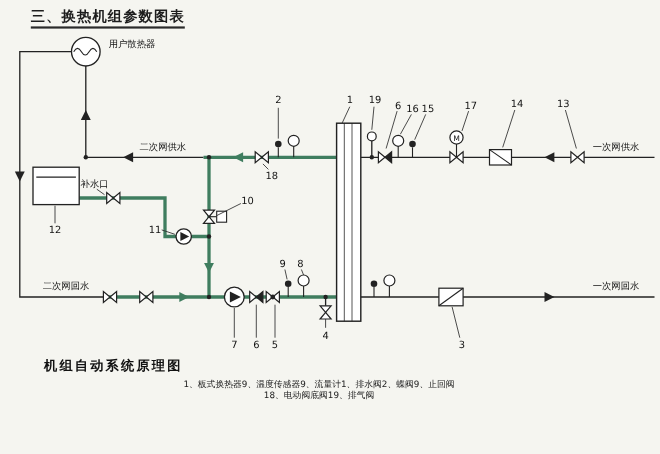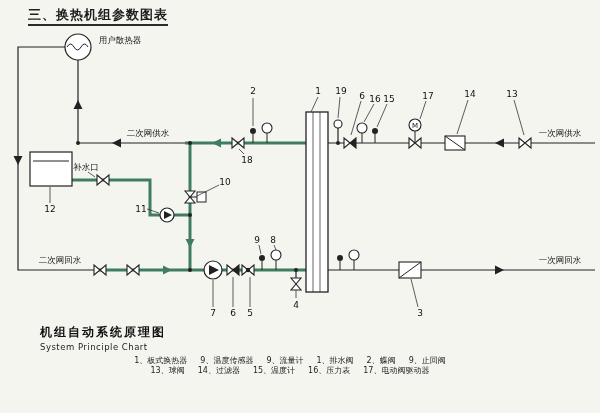--- a/index.html
+++ b/index.html
@@ -17,21 +17,21 @@
   svg{position:absolute;left:0;top:0;}
   svg text{font-family:"DejaVu Sans","Liberation Sans",sans-serif;fill:#111;}
   .callout{font-size:9px;text-anchor:middle;}
   .pipelabel{font-size:8.5px;text-anchor:middle;}
   .footer{
     position:absolute;left:40px;top:324px;width:500px;text-align:left;
   }
   .sub-cn{font-size:12px;font-weight:bold;letter-spacing:2px;color:#111;}
   .sub-en{font-size:8.5px;color:#222;margin-top:1px;letter-spacing:0.5px;}
   .legend{margin-top:4px;font-size:8px;color:#222;}
-  .legend-row{display:flex;justify-content:center;gap:13px;line-height:10px;white-space:nowrap;}
+  .legend-row{display:flex;justify-content:center;line-height:10px;white-space:nowrap;}
 </style>
 </head>
 <body>
 
 <div class="page-title">三、换热机组参数图表</div>
 
 <svg width="600" height="330" viewBox="0 0 600 330">
   <defs>
     <g id="sym-valve">
       <path d="M-6,-5 L-6,5 L0,0 Z M6,-5 L6,5 L0,0 Z" fill="#ffffff" stroke="#222" stroke-width="1.1"></path>
@@ -216,31 +216,27 @@
     <text class="pipelabel" x="86" y="170">补水口</text>
     <text class="pipelabel" x="148" y="136">二次网供水</text>
     <text class="pipelabel" x="60" y="263">二次网回水</text>
     <text class="pipelabel" x="560" y="136">一次网供水</text>
     <text class="pipelabel" x="560" y="263">一次网回水</text>
   </g>
 </svg>
 
 <div class="footer">
   <div class="sub-cn">机组自动系统原理图</div>
-  <div class="sub-en">System Principle Chart</div>
   <div class="legend">
     <div class="legend-row">
       <span>1、板式换热器</span>
       <span>9、温度传感器</span>
       <span>9、流量计</span>
       <span>1、排水阀</span>
       <span>2、蝶阀</span>
       <span>9、止回阀</span>
     </div>
     <div class="legend-row">
-      <span>13、球阀</span>
-      <span>14、过滤器</span>
-      <span>15、温度计</span>
-      <span>16、压力表</span>
-      <span>17、电动阀驱动器</span>
+      <span>18、电动阀底阀</span>
+      <span>19、排气阀</span>
     </div>
   </div>
 </div>
 
 </body></html>

